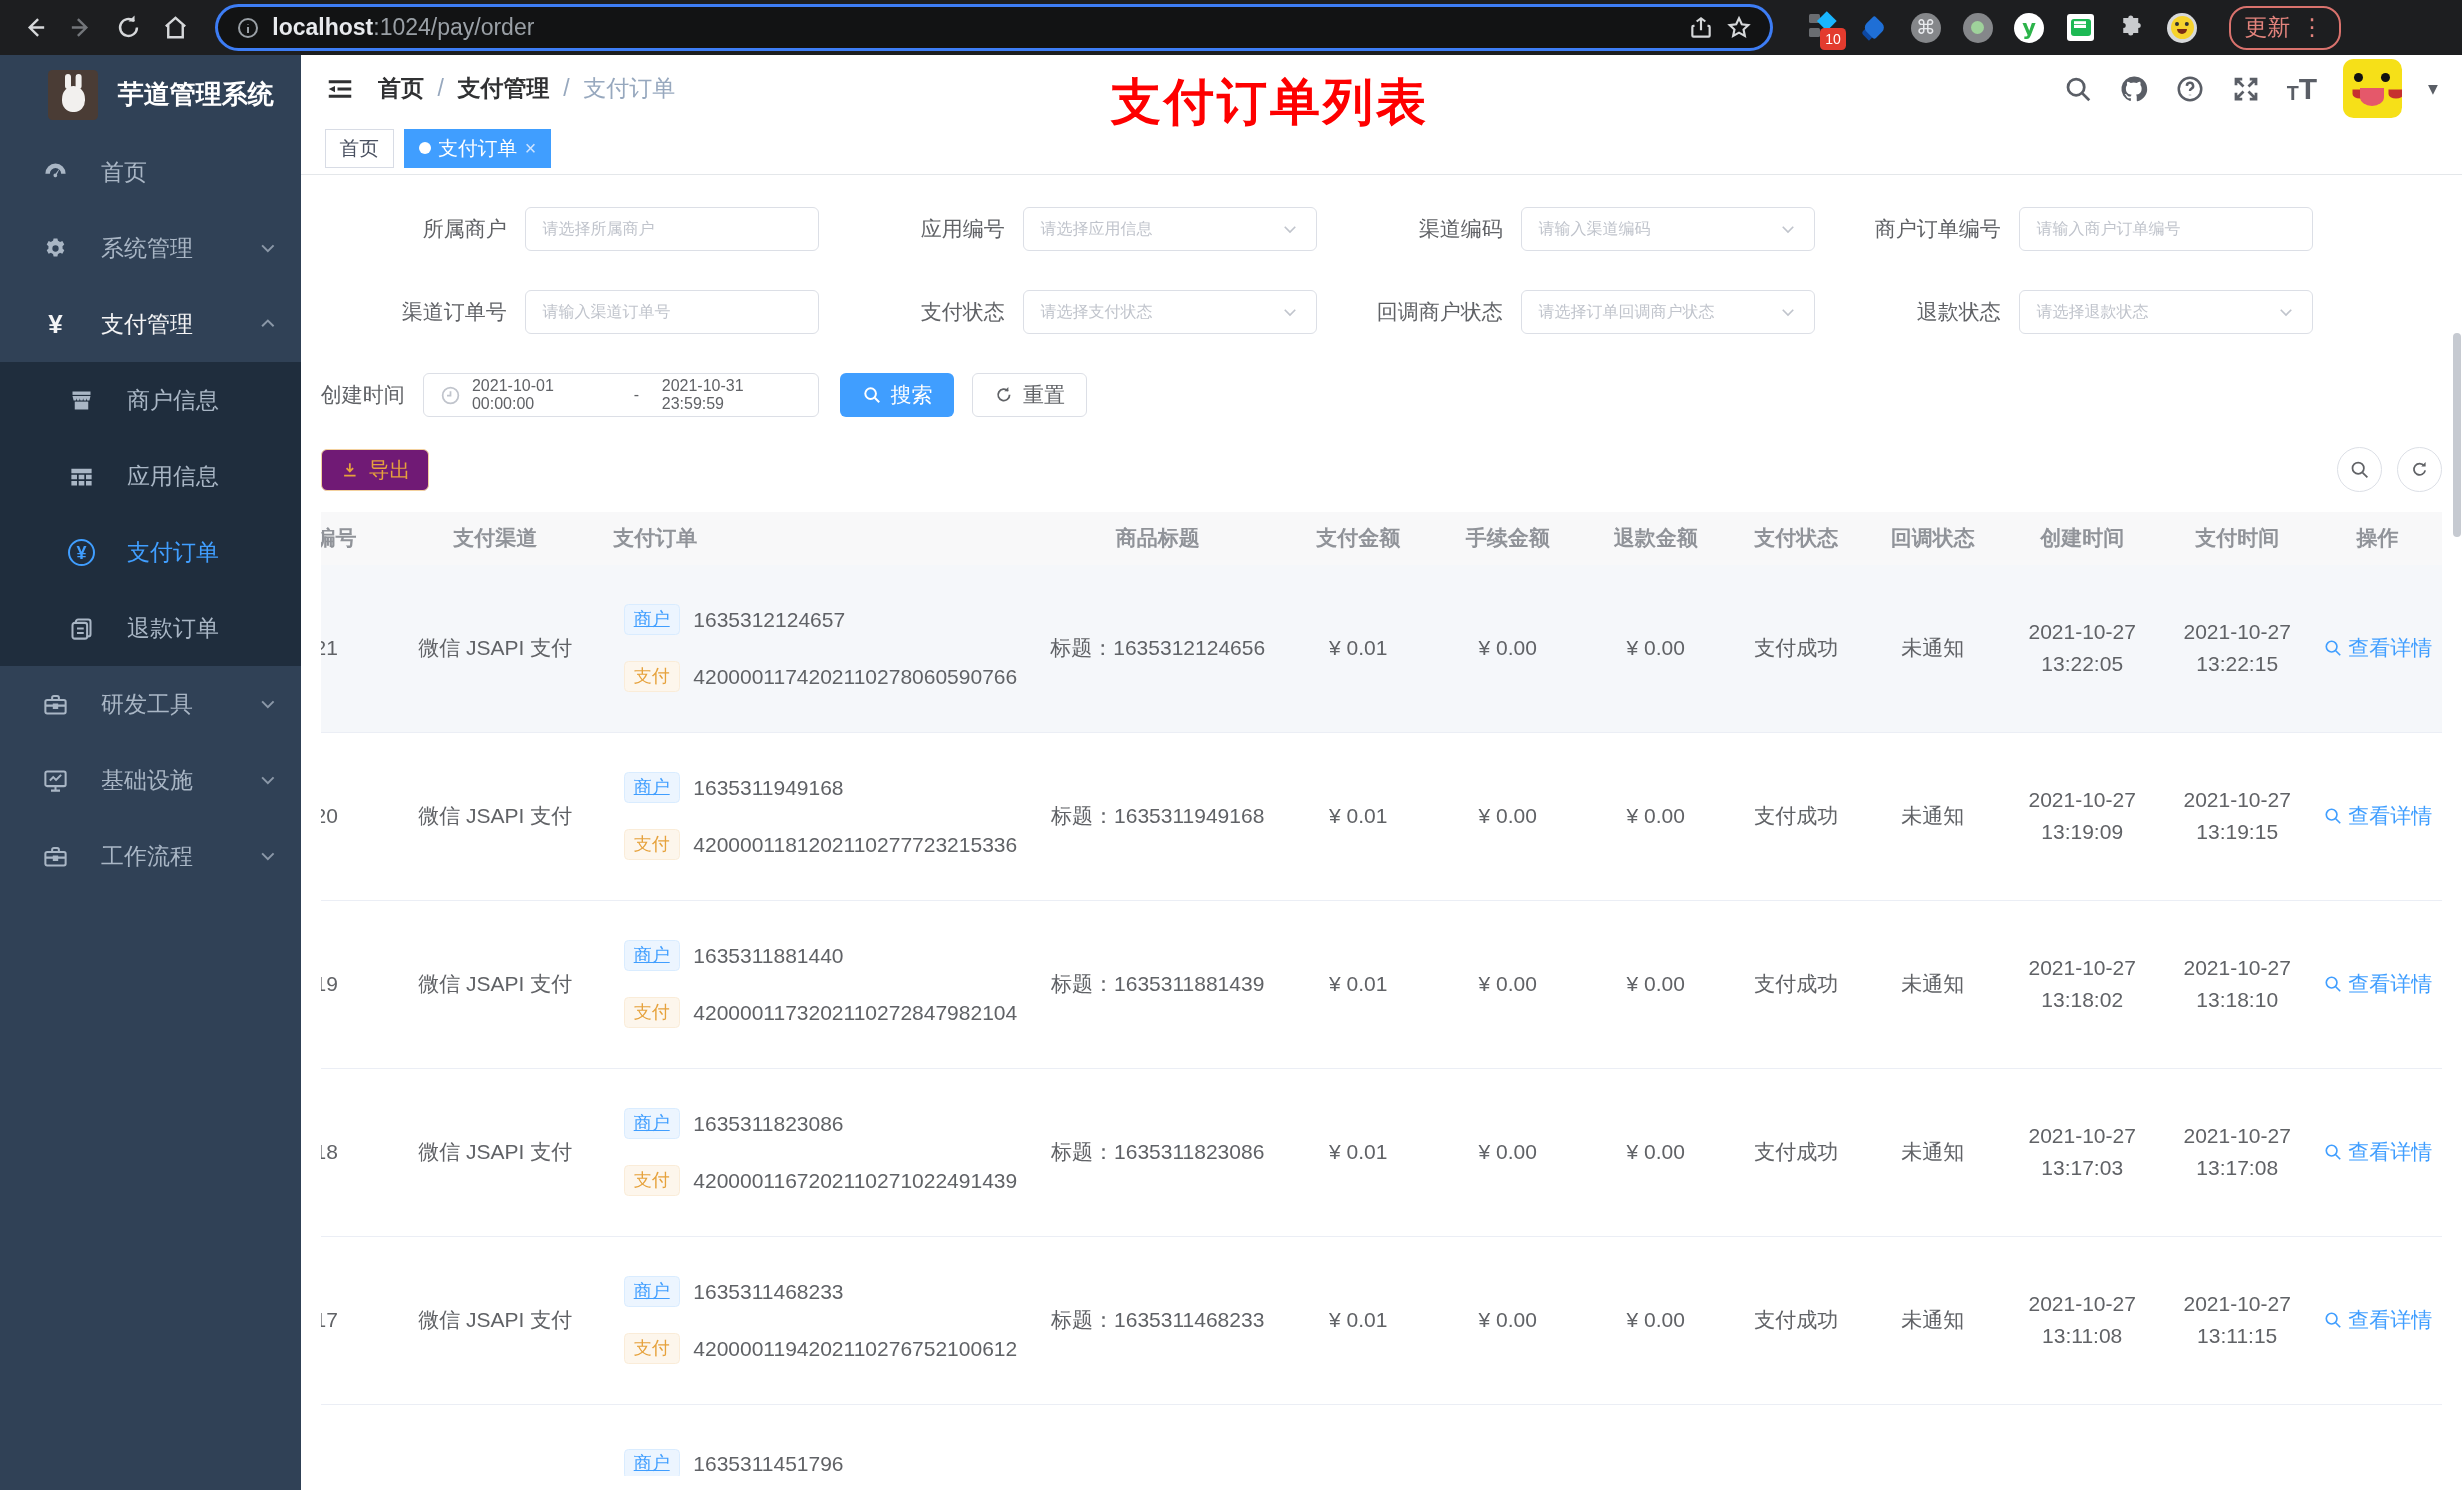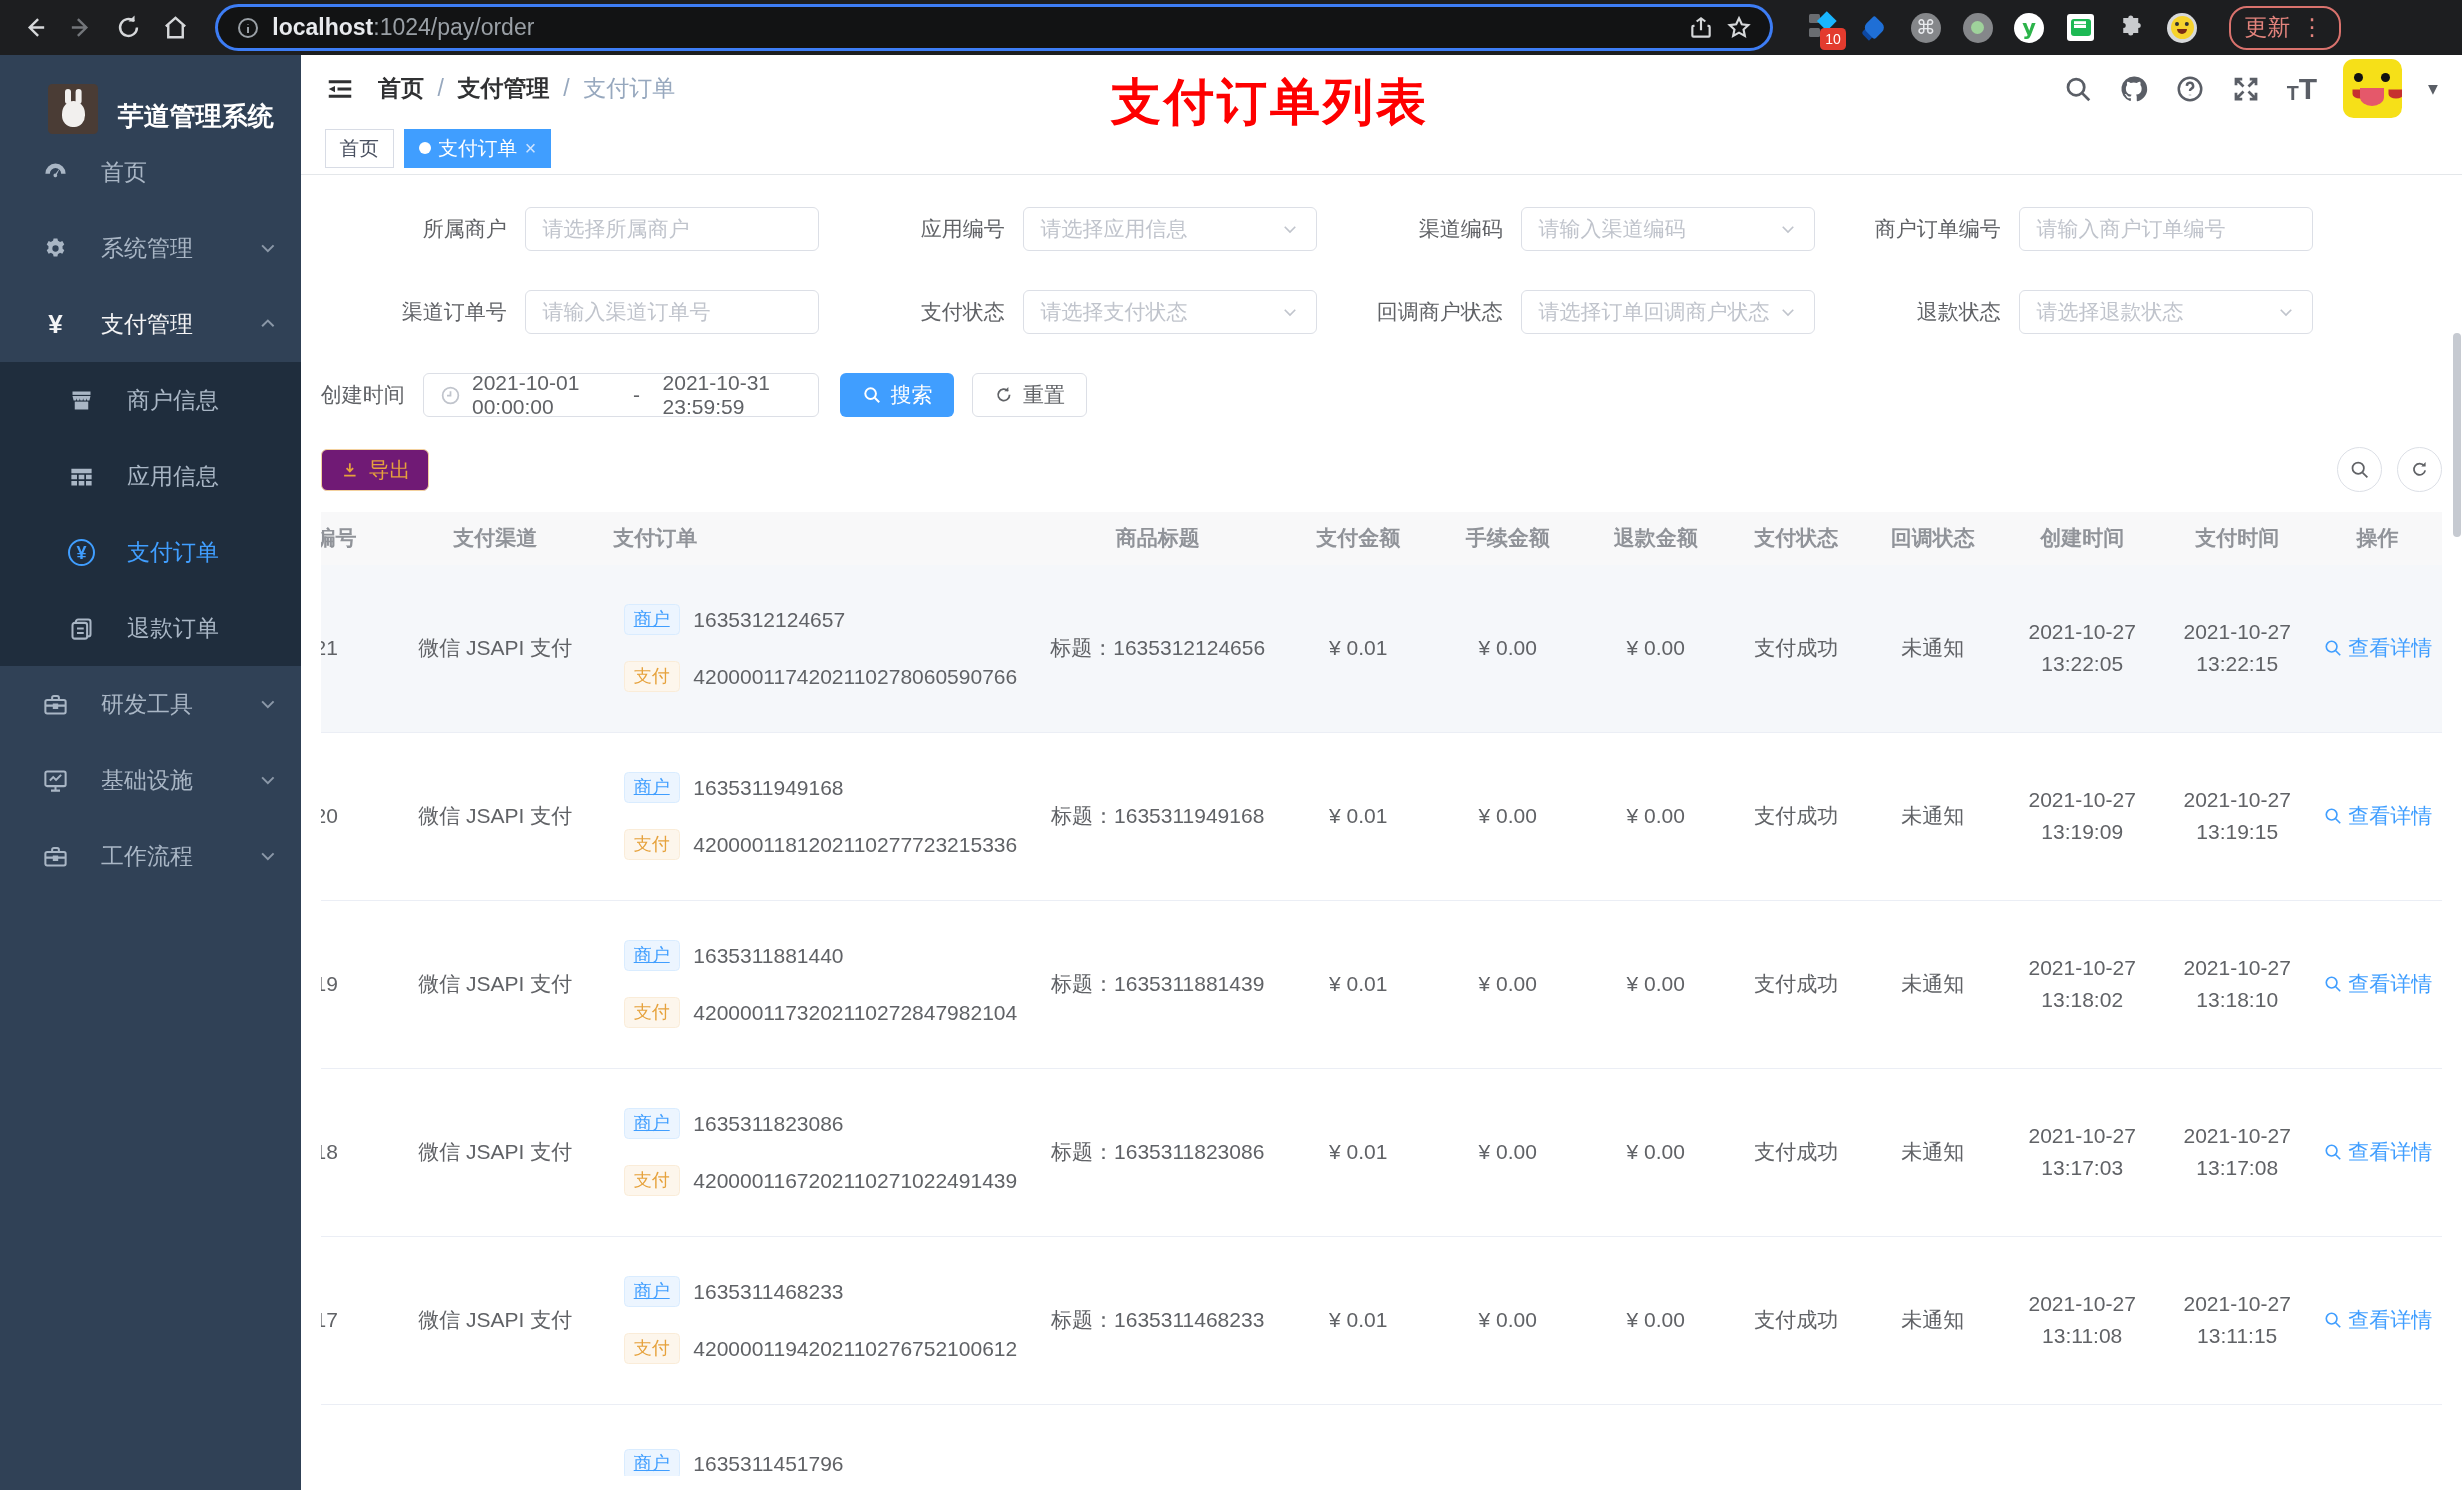--- a/index.html
+++ b/index.html
@@ -36,21 +36,21 @@
   .puzzle { color:#c9cbce; }
   .face { width:30px; height:30px; background:#d7d9db; border-radius:50%; display:flex; align-items:center; justify-content:center; }
   .face-in { width:23px; height:23px; background:#f6d32d; border-radius:50%; position:relative; }
   .face-in:before { content:""; position:absolute; left:4.5px; top:6px; width:3.8px; height:3.8px; background:#333; border-radius:50%; box-shadow:9.8px 0 0 #333; }
   .face-in:after { content:""; position:absolute; left:6px; top:13px; width:10.6px; height:5.3px; background:#7a2c14; border-radius:0 0 7.6px 7.6px; }
   .update-pill { display:flex; align-items:center; gap:10.6px; border:2.3px solid #d9726d; border-radius:18px; padding:4.5px 13.6px; color:#e2837c; font-size:23px; margin-left:10.6px; }
   .update-dots { font-size:23px; color:#e2837c; letter-spacing:1.5px; }
 
   
   .sidebar { position:absolute; left:0; top:55px; width:301px; bottom:0; background:#304156; z-index:10; }
-  .logo-row { height:79px; display:flex; align-items:flex-end; padding:0 0 0 48px; gap:19.7px; }
+  .logo-row { height:79px; display:flex; align-items:center; padding:0 0 0 48px; gap:19.7px; }
   .logo-img { width:50px; height:50px; border-radius:4.5px; background:#4a3c35; position:relative; overflow:hidden; flex:none; }
   .logo-img:before { content:""; position:absolute; left:13.6px; top:16.7px; width:23px; height:26px; background:#f2f0ee; border-radius:50% 50% 45% 45%; }
   .logo-img:after { content:""; position:absolute; left:16.7px; top:4.5px; width:6px; height:15px; background:#f2f0ee; border-radius:6px; box-shadow:10.6px 0 0 #f2f0ee; }
   .logo-title { color:#fff; font-size:26px; font-weight:bold; white-space:nowrap; }
   .menu-item { height:76px; display:flex; align-items:center; padding:0 23px 0 42px; gap:32px; color:#a9b6c5; font-size:23px; cursor:pointer; }
   .menu-item .mi { width:27px; height:27px; color:#a9b6c5; text-align:center; }
   .menu-item .lbl { flex:1; }
   .menu-item .chev { width:19.7px; height:19.7px; color:#8b98a8; }
   .menu-item.active-parent { color:#f4f4f5; }
   .menu-item.active-parent .mi { color:#f4f4f5; }
@@ -84,21 +84,21 @@
   .tag-view.active { background:#409eff; border-color:#409eff; color:#fff; }
   .tag-dot { width:12px; height:12px; border-radius:50%; background:#fff; }
   .tag-close { font-size:19.7px; color:#cfe4ff; }
 
   .content { padding:32px 19.7px 0 19.7px; }
 
   
   .filter-row { display:flex; margin-bottom:39px; }
   .form-item { width:498px; display:flex; align-items:center; }
   .form-item label { flex:1; text-align:right; padding-right:18px; font-size:21px; color:#606266; white-space:nowrap; }
-  .control { width:294px; height:44px; border:1.5px solid #dcdfe6; border-radius:6px; background:#fff; display:flex; align-items:center; padding:0 16.7px; font-size:21px; color:#606266; }
+  .control { width:294px; height:44px; border:1.5px solid #dcdfe6; border-radius:6px; background:#fff; display:flex; align-items:center; padding:0 16.7px; font-size:16px; color:#606266; }
   input.control { outline:none; }
   input.control::placeholder { color:#c0c4cc; }
   .select .ph { color:#c0c4cc; flex:1; white-space:nowrap; overflow:hidden; }
   .select .chev { width:18px; height:18px; color:#c0c4cc; }
   .date-row { display:flex; align-items:center; margin-bottom:30px; }
   .date-range { width:580px; gap:10.6px; color:#606266; }
   .date-range .clock { width:21px; height:21px; color:#c0c4cc; }
   .date-range .sep { margin:0 12px; color:#606266; }
   .btn { height:44px; border-radius:6px; font-size:21px; display:inline-flex; align-items:center; gap:9px; padding:0 21px; cursor:pointer; border:1.5px solid transparent; }
   .btn svg { width:19.7px; height:19.7px; }

